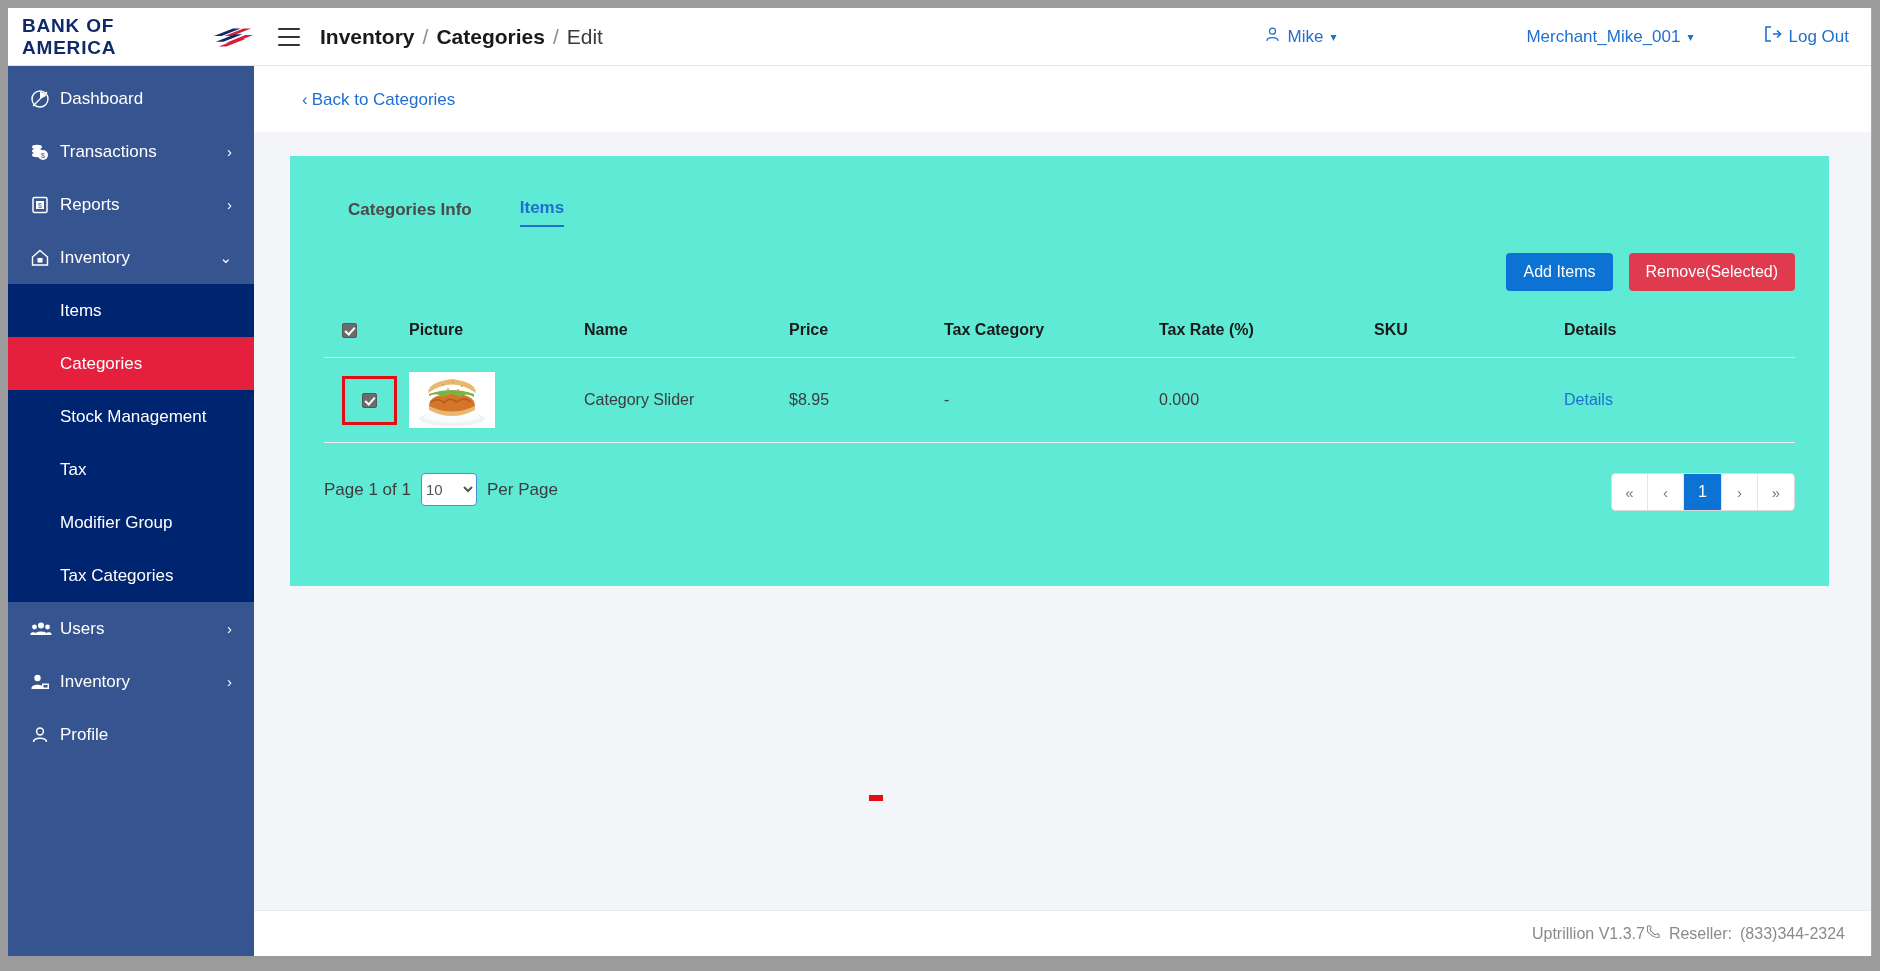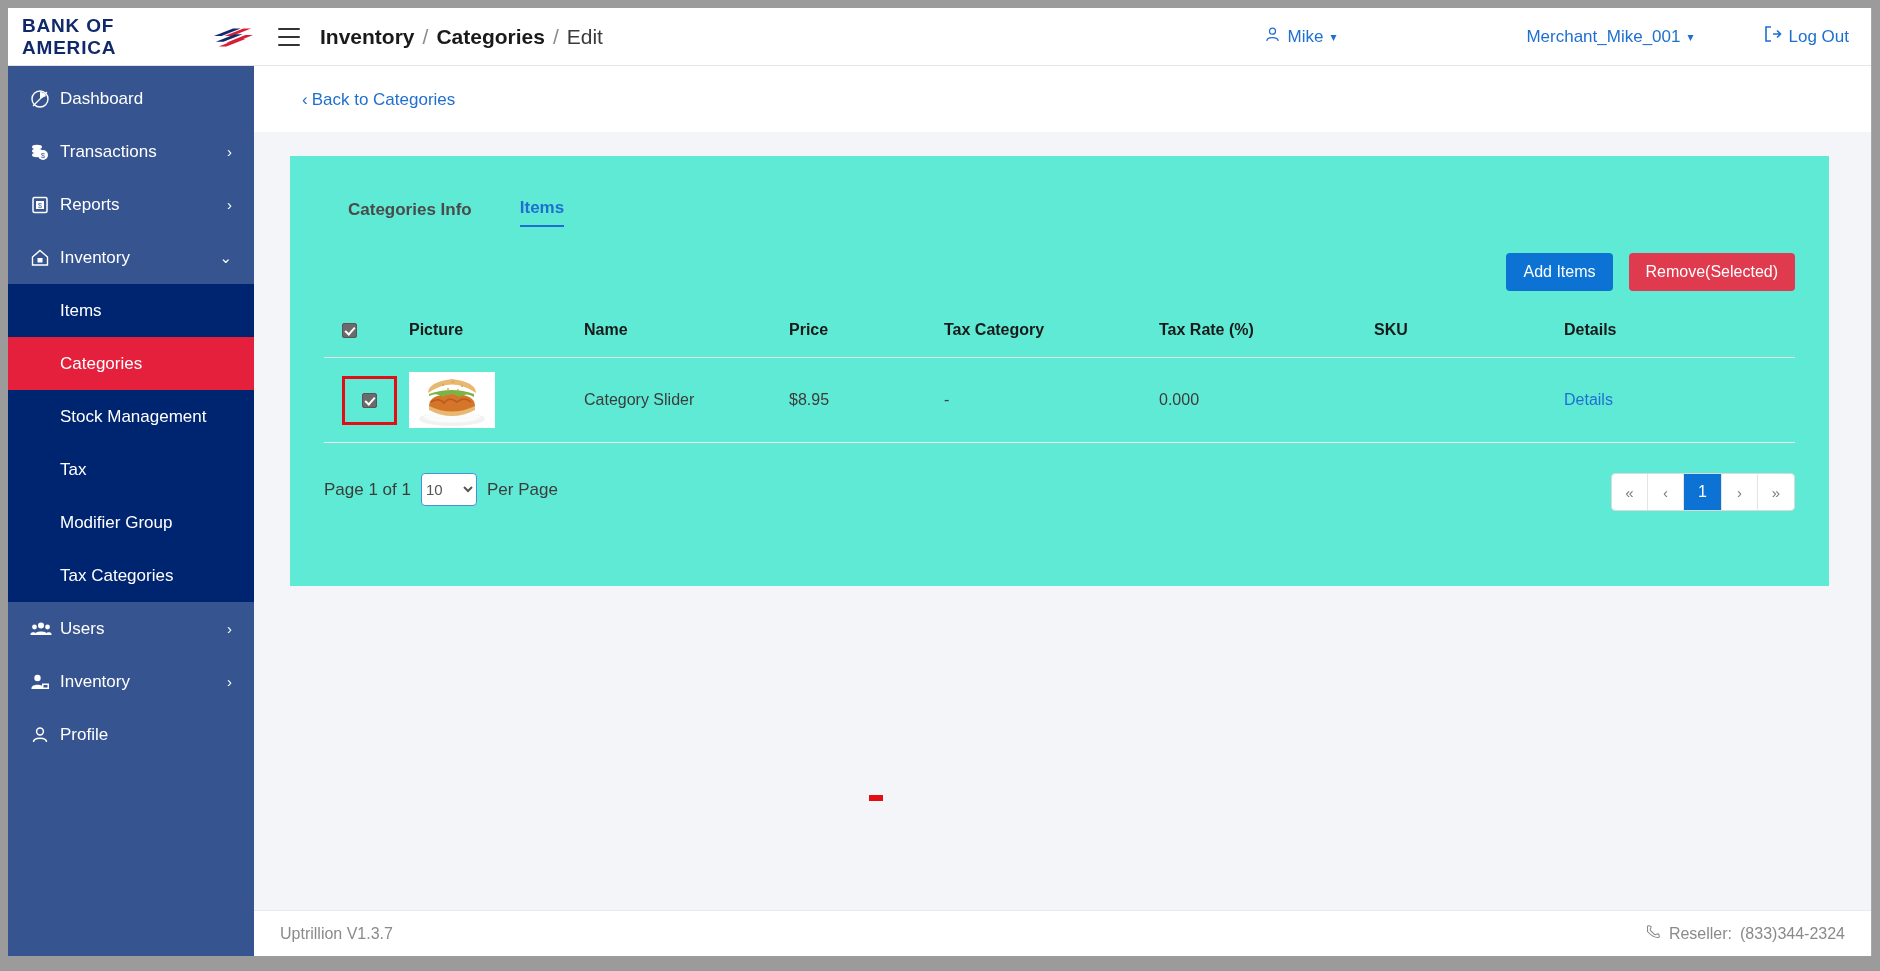--- a/index.html
+++ b/index.html
@@ -202,21 +202,21 @@
   .red-dash {
     position: absolute;
     left: 615px; top: 729px;
     width: 14px; height: 6px; background: #e10e16;
   }
 
   .footer {
     height: 46px; flex: 0 0 46px;
     background: #ffffff;
     border-top: 1px solid #e9e9e9;
-    display: flex; align-items: center; justify-content: space-between;
+    display: flex; align-items: center; justify-content: flex-end;
     padding: 0 26px 0 26px;
     font-size: 16px; color: #8a8a8a;
   }
   .footer-right { display: flex; align-items: center; gap: 8px; }
 </style>
 </head>
 <body>
 
 <div class="viewport">
   <div class="body-row">

